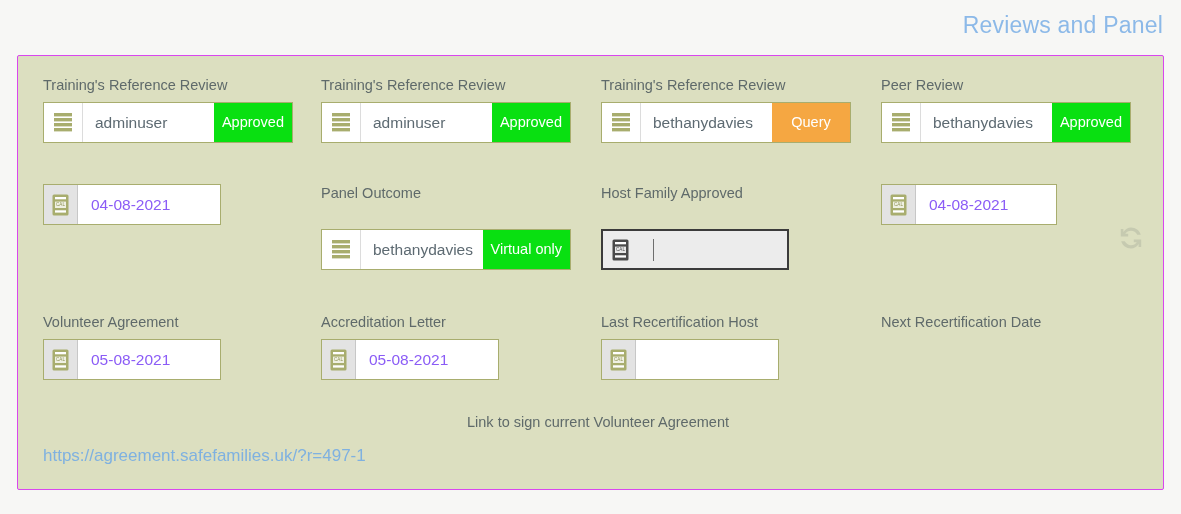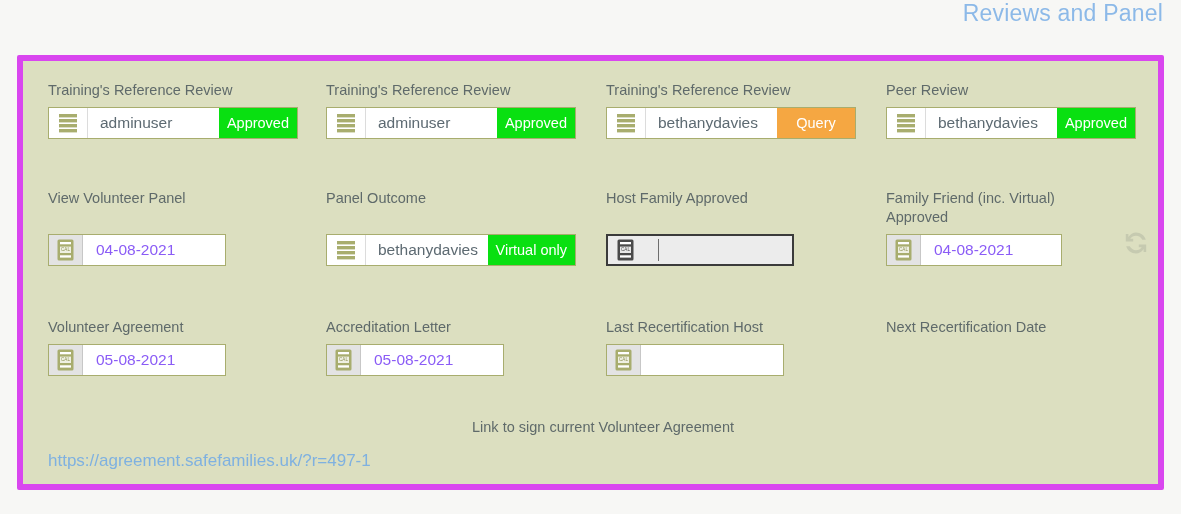--- a/index.html
+++ b/index.html
@@ -14,37 +14,37 @@
   #page {
     position: relative;
     width: 1181px;
     height: 514px;
     background: #f7f7f5;
   }
 
   
   .page-title {
     position: absolute;
-    top: 0;
+    top: 12px;
     right: 18px;
     font-size: 23px;
     color: #8cb9e8;
     letter-spacing: .2px;
     white-space: nowrap;
   }
 
   
   .panel {
     position: absolute;
     left: 17px;
     top: 55px;
     width: 1147px;
     height: 435px;
     background: #dcdfc0;
-    border: 6px solid #d946ef;
+    border: 1px solid #d946ef;
     border-radius: 2px;
   }
 
   .grid {
     position: absolute;
     left: 25px;
     top: 20px;
     width: 1110px;
   }
 
@@ -70,21 +70,21 @@
     white-space: pre-line;
   }
   .label-2line { min-height: 38px; }
 
   
   .control {
     display: flex;
     align-items: stretch;
     border: 1px solid #a8ad6e;
     background: #ffffff;
-    height: 32px;
+    height: 41px;
     overflow: hidden;
   }
   .control.focused {
     border: 2px solid #3b3b3b;
     background: #ececec;
   }
 
   
   .ctl-select { width: 250px; }
   .ctl-select .icon-cell {
@@ -263,21 +263,20 @@
             <div class="value-cell">bethanydavies</div>
             <div class="status-pill status-approved">Approved</div>
           </div>
         </div>
 
       </div>
 
       <div class="row row-2">
 
         <div class="cell col-0">
-          <div class="field-label label-2line">View Volunteer Panel</div>
           <div class="control ctl-date w-178">
             <div class="icon-cell">
               <svg class="cal-icon" width="17" height="22" viewBox="0 0 17 22" aria-hidden="true">
                 <rect x="0.5" y="0.5" width="16" height="21" rx="1.5" fill="#a8ad6e"></rect>
                 <rect x="3" y="3" width="11" height="2.3" fill="#ffffff"></rect>
                 <rect x="3" y="7.6" width="11" height="6.4" fill="#eff0e2"></rect>
                 <text x="8.5" y="12.4" font-size="4.6" text-anchor="middle" fill="#8d9254" font-family="Liberation Sans, sans-serif">CAL</text>
                 <rect x="3" y="16.3" width="11" height="2.3" fill="#ffffff"></rect>
               </svg>
             </div>
@@ -314,21 +313,20 @@
               </svg>
             </div>
             <div class="value-cell">
               <span></span>
               <span class="caret"></span>
             </div>
           </div>
         </div>
 
         <div class="cell col-3">
-          <div class="field-label label-2line" style="width:190px;">Family Friend (inc. Virtual) Approved</div>
           <div class="control ctl-date w-176">
             <div class="icon-cell">
               <svg class="cal-icon" width="17" height="22" viewBox="0 0 17 22" aria-hidden="true">
                 <rect x="0.5" y="0.5" width="16" height="21" rx="1.5" fill="#a8ad6e"></rect>
                 <rect x="3" y="3" width="11" height="2.3" fill="#ffffff"></rect>
                 <rect x="3" y="7.6" width="11" height="6.4" fill="#eff0e2"></rect>
                 <text x="8.5" y="12.4" font-size="4.6" text-anchor="middle" fill="#8d9254" font-family="Liberation Sans, sans-serif">CAL</text>
                 <rect x="3" y="16.3" width="11" height="2.3" fill="#ffffff"></rect>
               </svg>
             </div>

